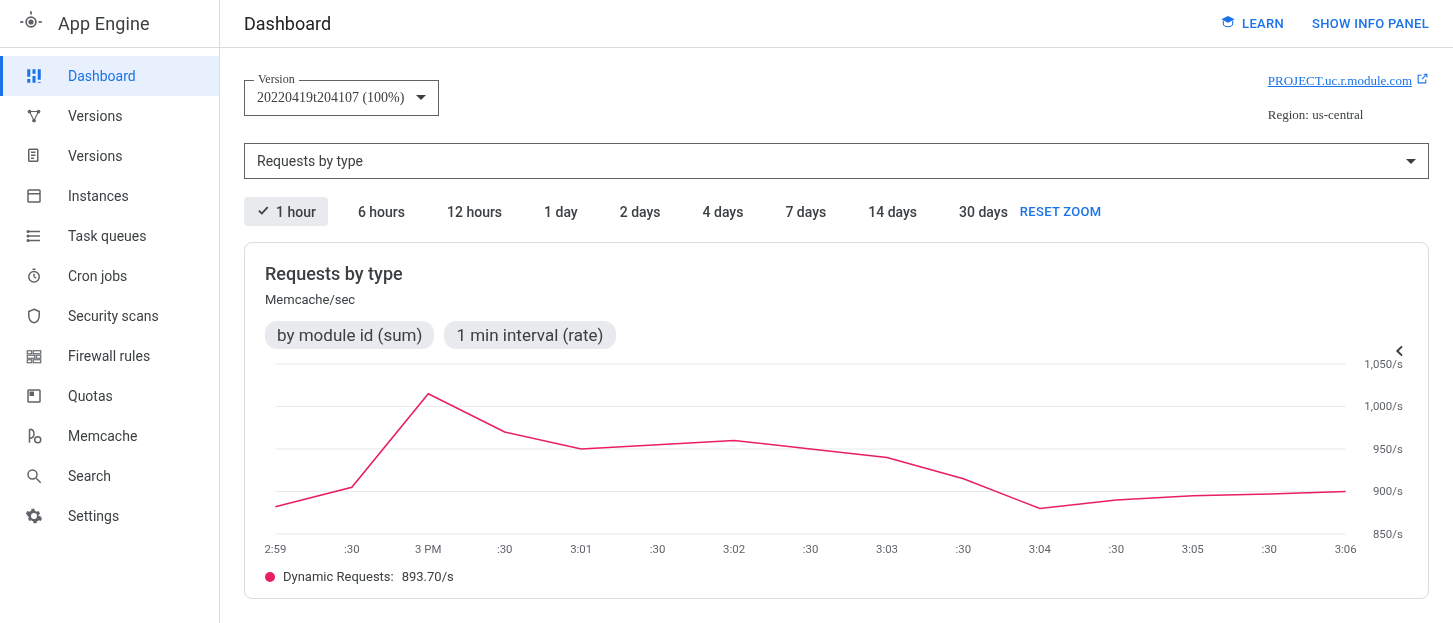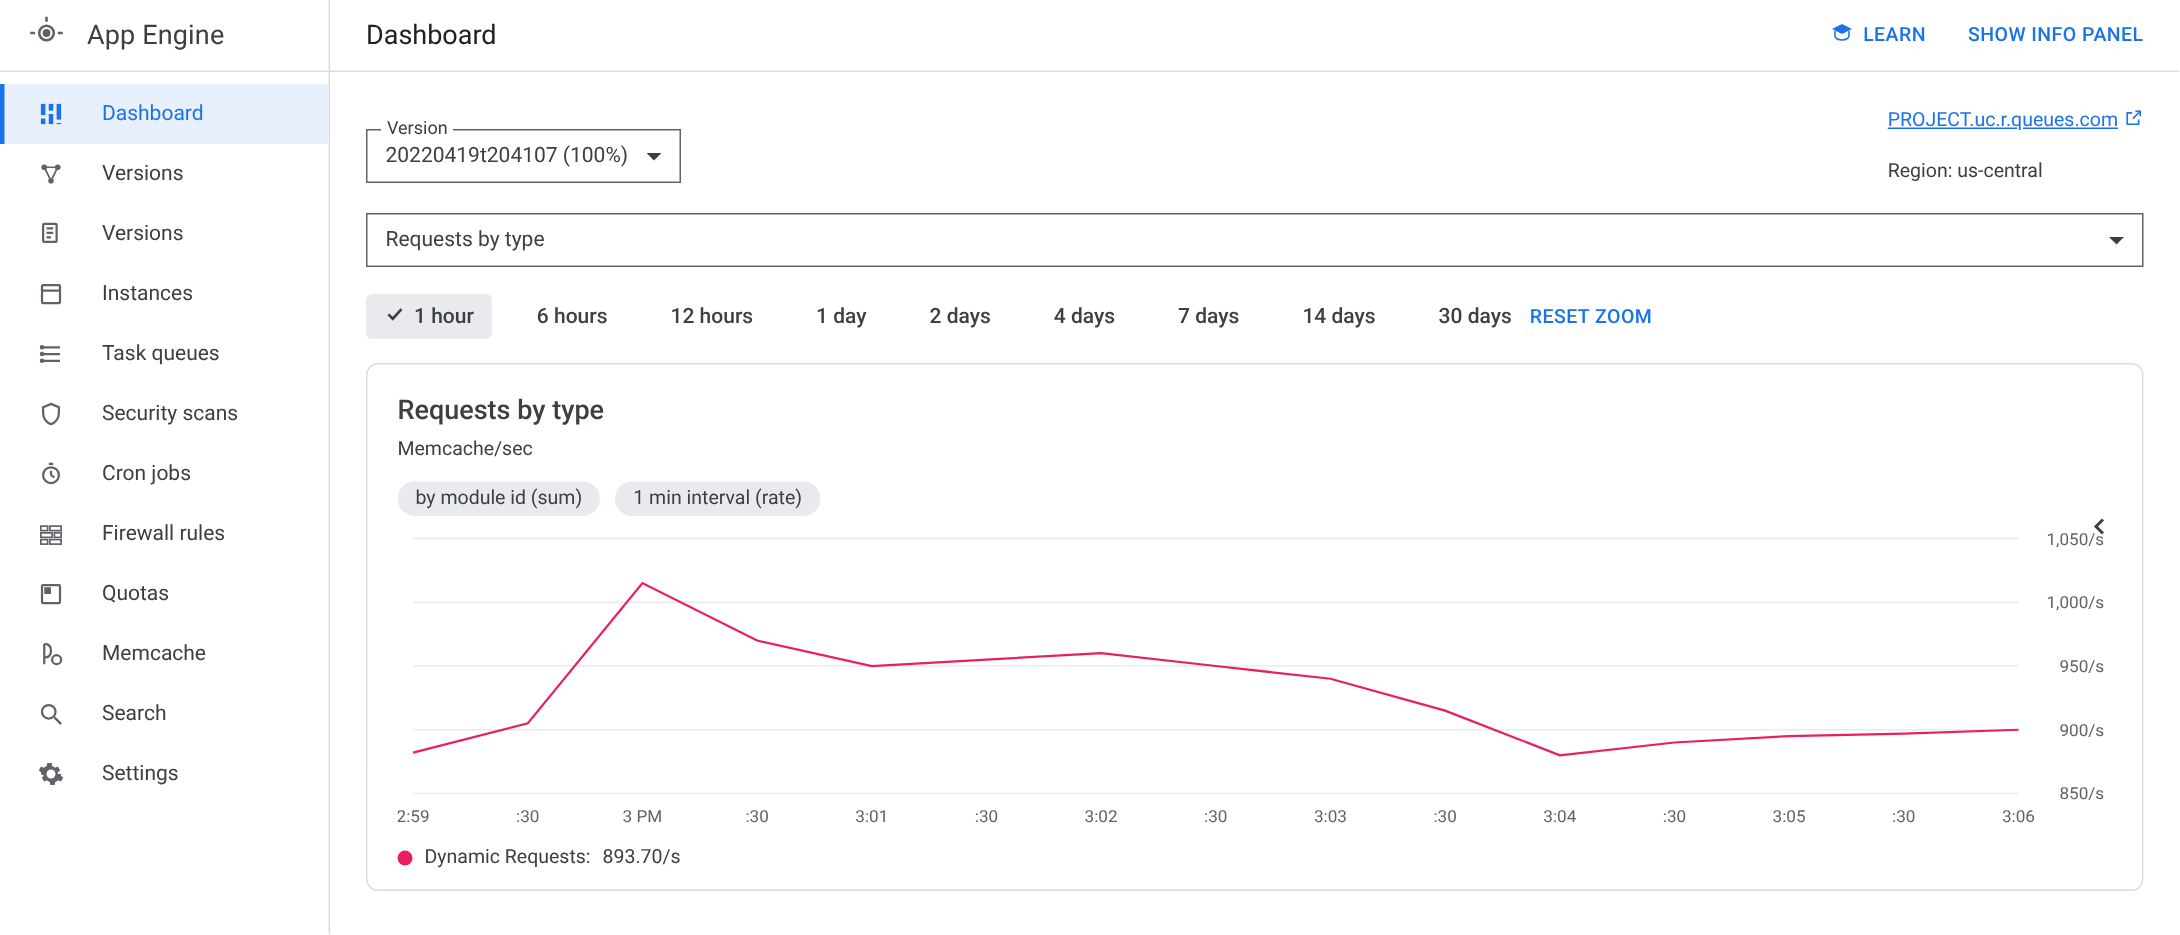--- a/index.html
+++ b/index.html
@@ -14,39 +14,39 @@
 .sb-item.active::before { content: ""; position: absolute; left: 0; top: 0; bottom: 0; width: 3px; background: #1a73e8; }
 .sb-item.active .icon svg { color: #1a73e8; }
 .sb-item .icon { width: 20px; height: 20px; display: flex; align-items: center; justify-content: center; color: #5f6368; }
 .main { flex: 1; display: flex; flex-direction: column; min-width: 0; }
 .topbar { height: 48px; border-bottom: 1px solid #dadce0; display: flex; align-items: center; justify-content: space-between; padding: 0 24px; }
 .topbar h1 { font-size: 18px; font-weight: 400; color: #202124; }
 .top-actions { display: flex; align-items: center; gap: 28px; }
 .learn-btn { display: flex; align-items: center; gap: 6px; color: #1a73e8; font-weight: 500; font-size: 13px; cursor: pointer; letter-spacing: 0.3px; }
 .infopanel-btn { color: #1a73e8; font-weight: 500; font-size: 13px; cursor: pointer; letter-spacing: 0.3px; }
 .content { padding: 24px; flex: 1; overflow: auto; }
-.row1 { display: flex; justify-content: space-between; align-items: flex-end; margin-bottom: 20px; }
+.row1 { display: flex; justify-content: space-between; align-items: center; margin-bottom: 20px; font-family: Liberation Serif, serif; }
 .drop-wrap { position: relative; }
 .drop-label { position: absolute; top: -8px; left: 10px; background: #fff; padding: 0 4px; font-size: 12px; color: #3c4043; }
 .dropdown { border: 1px solid #5f6368; border-radius: 0; height: 36px; padding: 0 12px; display: flex; align-items: center; justify-content: space-between; min-width: 195px; cursor: pointer; font-size: 14px; color: #3c4043; gap: 12px; }
 .dropdown .caret { width: 0; height: 0; border-left: 5px solid transparent; border-right: 5px solid transparent; border-top: 5px solid #3c4043; }
 .project-info { text-align: left; }
 .project-link { color: #1a73e8; font-size: 13px; text-decoration: underline; display: inline-flex; align-items: center; gap: 4px; }
 .region-text { font-size: 13px; color: #3c4043; margin-top: 18px; }
 .metric-dropdown { margin-bottom: 18px; }
 .time-row { display: flex; align-items: center; justify-content: flex-start; margin-bottom: 16px; }
 .time-ranges { display: flex; align-items: center; gap: 18px; font-size: 14px; font-weight: 500; color: #3c4043; }
 .time-chip { padding: 6px 12px; cursor: pointer; display: inline-flex; align-items: center; gap: 6px; border-radius: 4px; }
 .time-chip.active { background: #e8eaed; }
 .reset-zoom { color: #1a73e8; font-weight: 500; font-size: 13px; cursor: pointer; letter-spacing: 0.3px; }
 .chart-card { border: 1px solid #dadce0; border-radius: 8px; padding: 20px 20px 14px 20px; position: relative; }
 .chart-title { font-size: 18px; font-weight: 500; color: #3c4043; margin-bottom: 8px; }
 .chart-sub { font-size: 13px; color: #3c4043; margin-bottom: 14px; }
 .badges { display: flex; gap: 10px; margin-bottom: 10px; }
-.badge { background: #e8eaed; border-radius: 12px; padding: 4px 12px; font-size: 13px; color: #3c4043; }
+.badge { background: #e8eaed; border-radius: 12px; padding: 4px 12px; font-size: 17px; color: #3c4043; }
 .chart-arrow { position: absolute; right: 20px; top: 100px; cursor: pointer; }
 .chart-area { position: relative; height: 200px; }
 .chart-svg { width: 100%; height: 100%; }
 .gridline { stroke: #e8eaed; stroke-width: 1; }
 .dataline { stroke: #e91e63; stroke-width: 1.5; fill: none; }
 .legend { display: flex; align-items: center; gap: 8px; margin-top: 10px; font-size: 13px; color: #3c4043; }
 .legend-dot { width: 10px; height: 10px; border-radius: 50%; background: #e91e63; }
 </style>
 </head>
 <body>
@@ -119,35 +119,35 @@
               <circle cx="4" cy="6" r="1" fill="currentColor"></circle>
               <circle cx="4" cy="12" r="1" fill="currentColor"></circle>
               <circle cx="4" cy="18" r="1" fill="currentColor"></circle>
             </svg>
           </span>
         <span>Task queues</span>
       </div>
       <div class="sb-item">
         <span class="icon">
             <svg width="18" height="18" viewBox="0 0 24 24" fill="none" stroke="currentColor" stroke-width="2">
-              <path d="M12 3 L19 6 V11 C19 16 16 20 12 21 C8 20 5 16 5 11 V6 Z"></path>
-            </svg>
-          </span>
-        <span>Security scans</span>
-      </div>
-      <div class="sb-item">
-        <span class="icon">
-            <svg width="18" height="18" viewBox="0 0 24 24" fill="none" stroke="currentColor" stroke-width="2">
               <circle cx="12" cy="13" r="7"></circle>
               <line x1="12" y1="9" x2="12" y2="13"></line>
               <line x1="12" y1="13" x2="15" y2="15"></line>
               <line x1="10" y1="3" x2="14" y2="3"></line>
             </svg>
           </span>
         <span>Cron jobs</span>
+      </div>
+      <div class="sb-item">
+        <span class="icon">
+            <svg width="18" height="18" viewBox="0 0 24 24" fill="none" stroke="currentColor" stroke-width="2">
+              <path d="M12 3 L19 6 V11 C19 16 16 20 12 21 C8 20 5 16 5 11 V6 Z"></path>
+            </svg>
+          </span>
+        <span>Security scans</span>
       </div>
       <div class="sb-item">
         <span class="icon">
             <svg width="18" height="18" viewBox="0 0 24 24" fill="none" stroke="currentColor" stroke-width="1.5">
               <rect x="3" y="5" width="6" height="4"></rect>
               <rect x="11" y="5" width="10" height="4"></rect>
               <rect x="3" y="11" width="10" height="4"></rect>
               <rect x="15" y="11" width="6" height="4"></rect>
               <rect x="3" y="17" width="6" height="4"></rect>
               <rect x="11" y="17" width="10" height="4"></rect>
@@ -212,21 +212,21 @@
       <div class="row1">
         <div class="drop-wrap">
           <span class="drop-label">Version</span>
           <div class="dropdown">
             <span>20220419t204107 (100%)</span>
             <span class="caret"></span>
           </div>
         </div>
         <div class="project-info">
           <a class="project-link">
-            <span>PROJECT.uc.r.queues.com</span>
+            <span>PROJECT.uc.r.module.com</span>
             <span><svg width="13" height="13" viewBox="0 0 24 24" fill="none" stroke="#1a73e8" stroke-width="2">
                   <path d="M14 4 H20 V10"></path>
                   <line x1="20" y1="4" x2="11" y2="13"></line>
                   <path d="M18 14 V20 H4 V6 H10"></path>
                 </svg></span>
           </a>
           <div class="region-text">Region: us-central</div>
         </div>
       </div>
 

